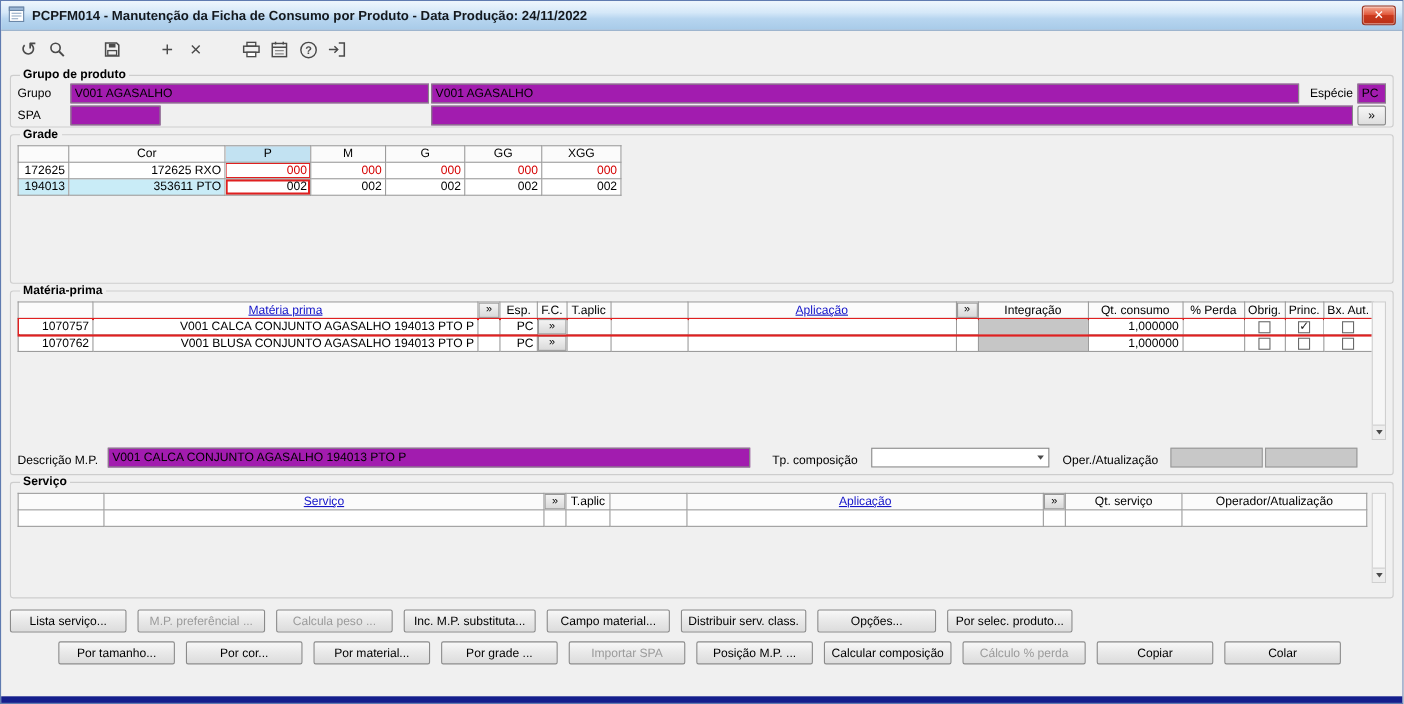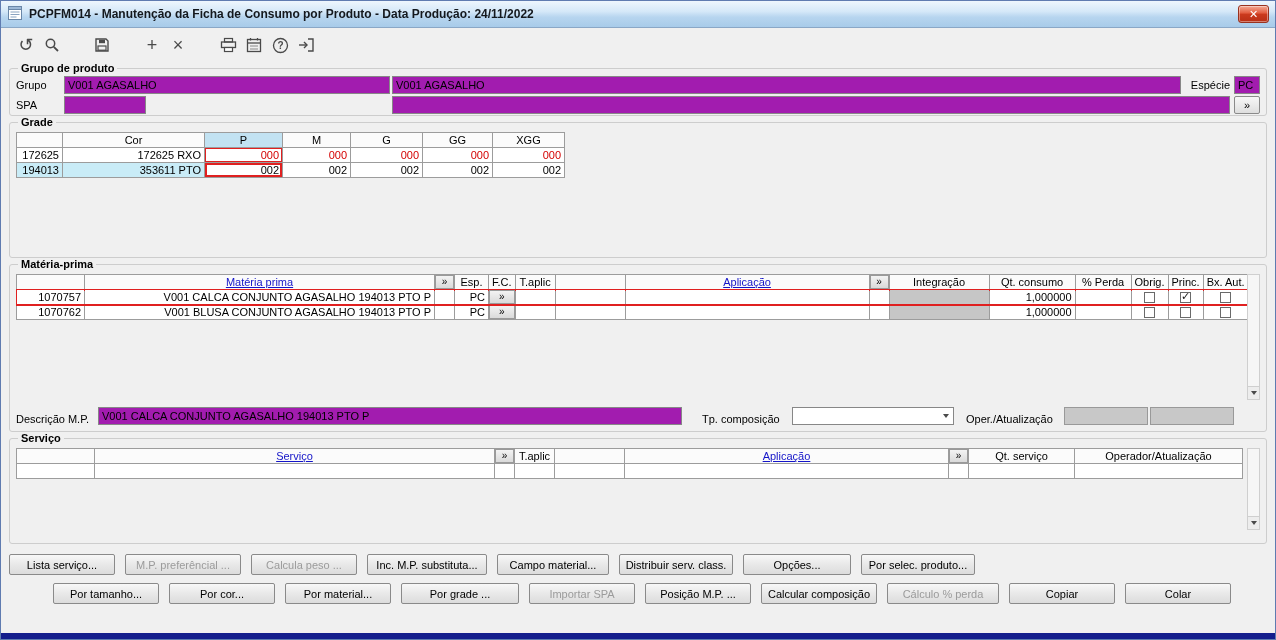--- a/index.html
+++ b/index.html
@@ -401,21 +401,21 @@
     <button class="btn" style="width:112px">Campo material...</button>
     <button class="btn" style="width:114px">Distribuir serv. class.</button>
     <button class="btn" style="width:108px">Opções...</button>
     <button class="btn" style="width:114px">Por selec. produto...</button>
   </div>
 
   <div class="btn-row r2">
     <button class="btn" style="width:106px">Por tamanho...</button>
     <button class="btn" style="width:106px">Por cor...</button>
     <button class="btn" style="width:106px">Por material...</button>
-    <button class="btn" style="width:118px">Por grade ...</button>
+    <button class="btn" style="width:106px">Por grade ...</button>
     <button class="btn" style="width:106px" disabled="">Importar SPA</button>
     <button class="btn" style="width:106px">Posição M.P. ...</button>
     <button class="btn" style="width:116px">Calcular composição</button>
     <button class="btn" style="width:112px" disabled="">Cálculo % perda</button>
     <button class="btn" style="width:106px">Copiar</button>
     <button class="btn" style="width:106px">Colar</button>
   </div>
 
   <div class="win-footer"></div>
 </div>

